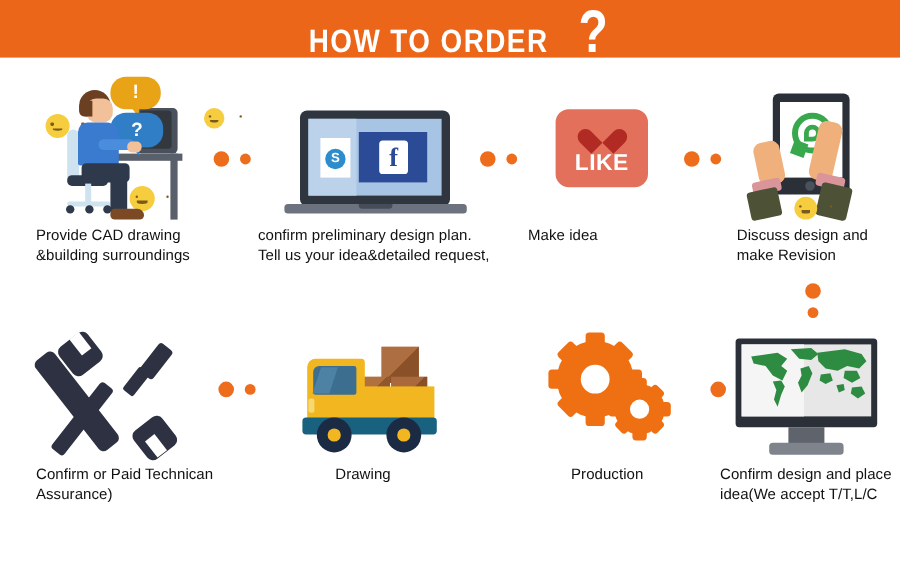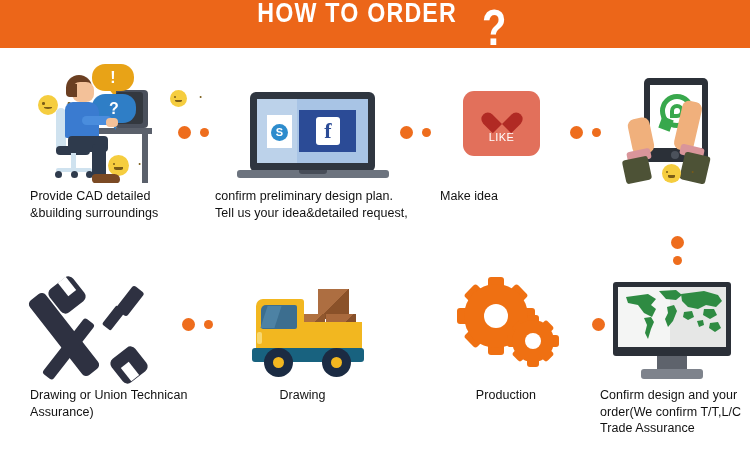--- a/index.html
+++ b/index.html
@@ -26,21 +26,21 @@
     width: 750px;
     height: 48px;
     background: #ec6619;
   }
   .header-inner {
     position: absolute;
     left: 0; top: 0;
     width: 750px;
     height: 48px;
     display: flex;
-    align-items: flex-start;
+    align-items: flex-end;
     justify-content: center;
   }
   .header-title {
     color: #ffffff;
     font-size: 27px;
     font-weight: bold;
     letter-spacing: 1.4px;
     line-height: 1;
     transform: scaleX(0.86);
     transform-origin: center;
@@ -172,22 +172,22 @@
     position: absolute;
     top: 0;
     width: 13px; height: 20px;
     background: #b12a24;
     border-radius: 13px 13px 0 0;
   }
   .heart::before { left: 13px; transform: rotate(45deg); transform-origin: 0 100%; }
   .heart::after  { left: 0;    transform: rotate(-45deg); transform-origin: 100% 100%; }
   .like-text {
     color: #ffffff;
-    font-size: 11px;
-    font-weight: normal;
+    font-size: 19px;
+    font-weight: bold;
     letter-spacing: 0.4px;
     margin-top: 4px;
   }
 
   
   .tablet {
     position: absolute;
     background: #2b3038;
     border-radius: 5px;
   }
@@ -280,21 +280,21 @@
       <div class="abs" style="left:42px; top:24px; width:22px; height:20px; background:#f3c199; border-radius:8px;"></div>
       <div class="abs" style="left:36px; top:26px; width:11px; height:13px; background:#6b3f22; border-radius:5px 0 0 6px;"></div>
       <div class="abs" style="left:35px; top:44px; width:34px; height:36px; background:#3a7bd0; border-radius:8px 10px 2px 2px;"></div>
       <div class="abs" style="left:52px; top:58px; width:30px; height:9px; background:#4a8ddd; border-radius:5px;"></div>
       <div class="abs" style="left:76px; top:60px; width:12px; height:9px; background:#f3c199; border-radius:4px;"></div>
       <div class="abs" style="left:38px; top:78px; width:40px; height:16px; background:#2e3a4c; border-radius:4px;"></div>
       <div class="abs" style="left:62px; top:86px; width:14px; height:34px; background:#2e3a4c; border-radius:4px;"></div>
       <div class="abs" style="left:62px; top:116px; width:28px; height:9px; background:#7b4a24; border-radius:4px 6px 4px 4px;"></div>
     </div>
     <div class="caption">
-      <div>Provide CAD detailed</div>
+      <div>Provide CAD drawing</div>
       <div>&amp;building surroundings</div>
     </div>
   </div>
 
   <div class="dots" style="left:178px; top:126px;">
     <div class="dot-lg"></div>
     <div class="dot-sm"></div>
   </div>
 
   <div class="step" style="left:215px; top:58px; width:215px;">
@@ -352,20 +352,24 @@
       <div class="abs" style="left:57px; top:93px; width:8px; height:8px; background:#4b515b; border-radius:50%;"></div>
 
       <div class="hand" style="left:16px; top:60px; width:22px; height:36px; transform:rotate(-12deg);"></div>
       <div class="cuff" style="left:13px; top:92px; width:24px; height:11px; transform:rotate(-12deg);"></div>
       <div class="sleeve" style="left:10px; top:100px; width:26px; height:24px; transform:rotate(-12deg);"></div>
       <div class="hand" style="left:64px; top:43px; width:20px; height:50px; transform:rotate(13deg);"></div>
       <div class="cuff" style="left:66px; top:88px; width:24px; height:11px; transform:rotate(13deg);"></div>
       <div class="sleeve" style="left:68px; top:96px; width:26px; height:28px; transform:rotate(13deg);"></div>
       <div class="emoji" style="left:48px; top:106px; width:19px; height:19px;"></div>
     </div>
+    <div class="caption">
+      <div>Discuss design and</div>
+      <div>make Revision</div>
+    </div>
   </div>
 
   <div class="dots vertical" style="left:671px; top:236px;">
     <div class="dot-lg"></div>
     <div class="dot-sm"></div>
   </div>
 
   <div class="step" style="left:30px; top:262px; width:190px;">
     <div class="art" style="height:125px;">
 
@@ -373,21 +377,21 @@
       <div class="abs" style="left:22px; top:18px; width:30px; height:30px; background:#2e3141; border-radius:6px; transform:rotate(-38deg);"></div>
       <div class="abs" style="left:32px; top:16px; width:10px; height:17px; background:#ffffff; transform:rotate(-38deg);"></div>
       <div class="abs" style="left:84px; top:88px; width:30px; height:30px; background:#2e3141; border-radius:6px; transform:rotate(-38deg);"></div>
       <div class="abs" style="left:95px; top:101px; width:10px; height:17px; background:#ffffff; transform:rotate(-38deg);"></div>
 
       <div class="tool" style="left:93px; top:24px; width:14px; height:30px; transform:rotate(38deg); border-radius:3px;"></div>
       <div class="tool" style="left:32px; top:52px; width:13px; height:70px; transform:rotate(38deg); border-radius:3px;"></div>
       <div class="tool" style="left:78px; top:44px; width:11px; height:24px; transform:rotate(38deg); border-radius:2px;"></div>
     </div>
     <div class="caption">
-      <div>Drawing or Union Technican</div>
+      <div>Confirm or Paid Technican</div>
       <div>Assurance)</div>
     </div>
   </div>
 
   <div class="dots" style="left:182px; top:318px;">
     <div class="dot-lg"></div>
     <div class="dot-sm"></div>
   </div>
 
   <div class="step" style="left:240px; top:262px; width:190px;">
@@ -484,19 +488,18 @@
             <path d="M92 36 L100 35 L103 41 L97 45 L91 41 Z"></path>
             <path d="M66 25 L74 24 L76 30 L70 33 L65 30 Z"></path>
             <path d="M79 34 L85 33 L86 38 L81 40 Z"></path>
           </g>
         </svg>
       </div>
       <div class="mon-neck" style="left:57px; top:94px; width:30px; height:15px;"></div>
       <div class="mon-foot" style="left:41px; top:107px; width:62px; height:10px;"></div>
     </div>
     <div class="caption">
-      <div>Confirm design and your</div>
-      <div>order(We confirm T/T,L/C</div>
-      <div>Trade Assurance</div>
+      <div>Confirm design and place</div>
+      <div>idea(We accept T/T,L/C</div>
     </div>
   </div>
 
 </div>
 
 </body></html>

